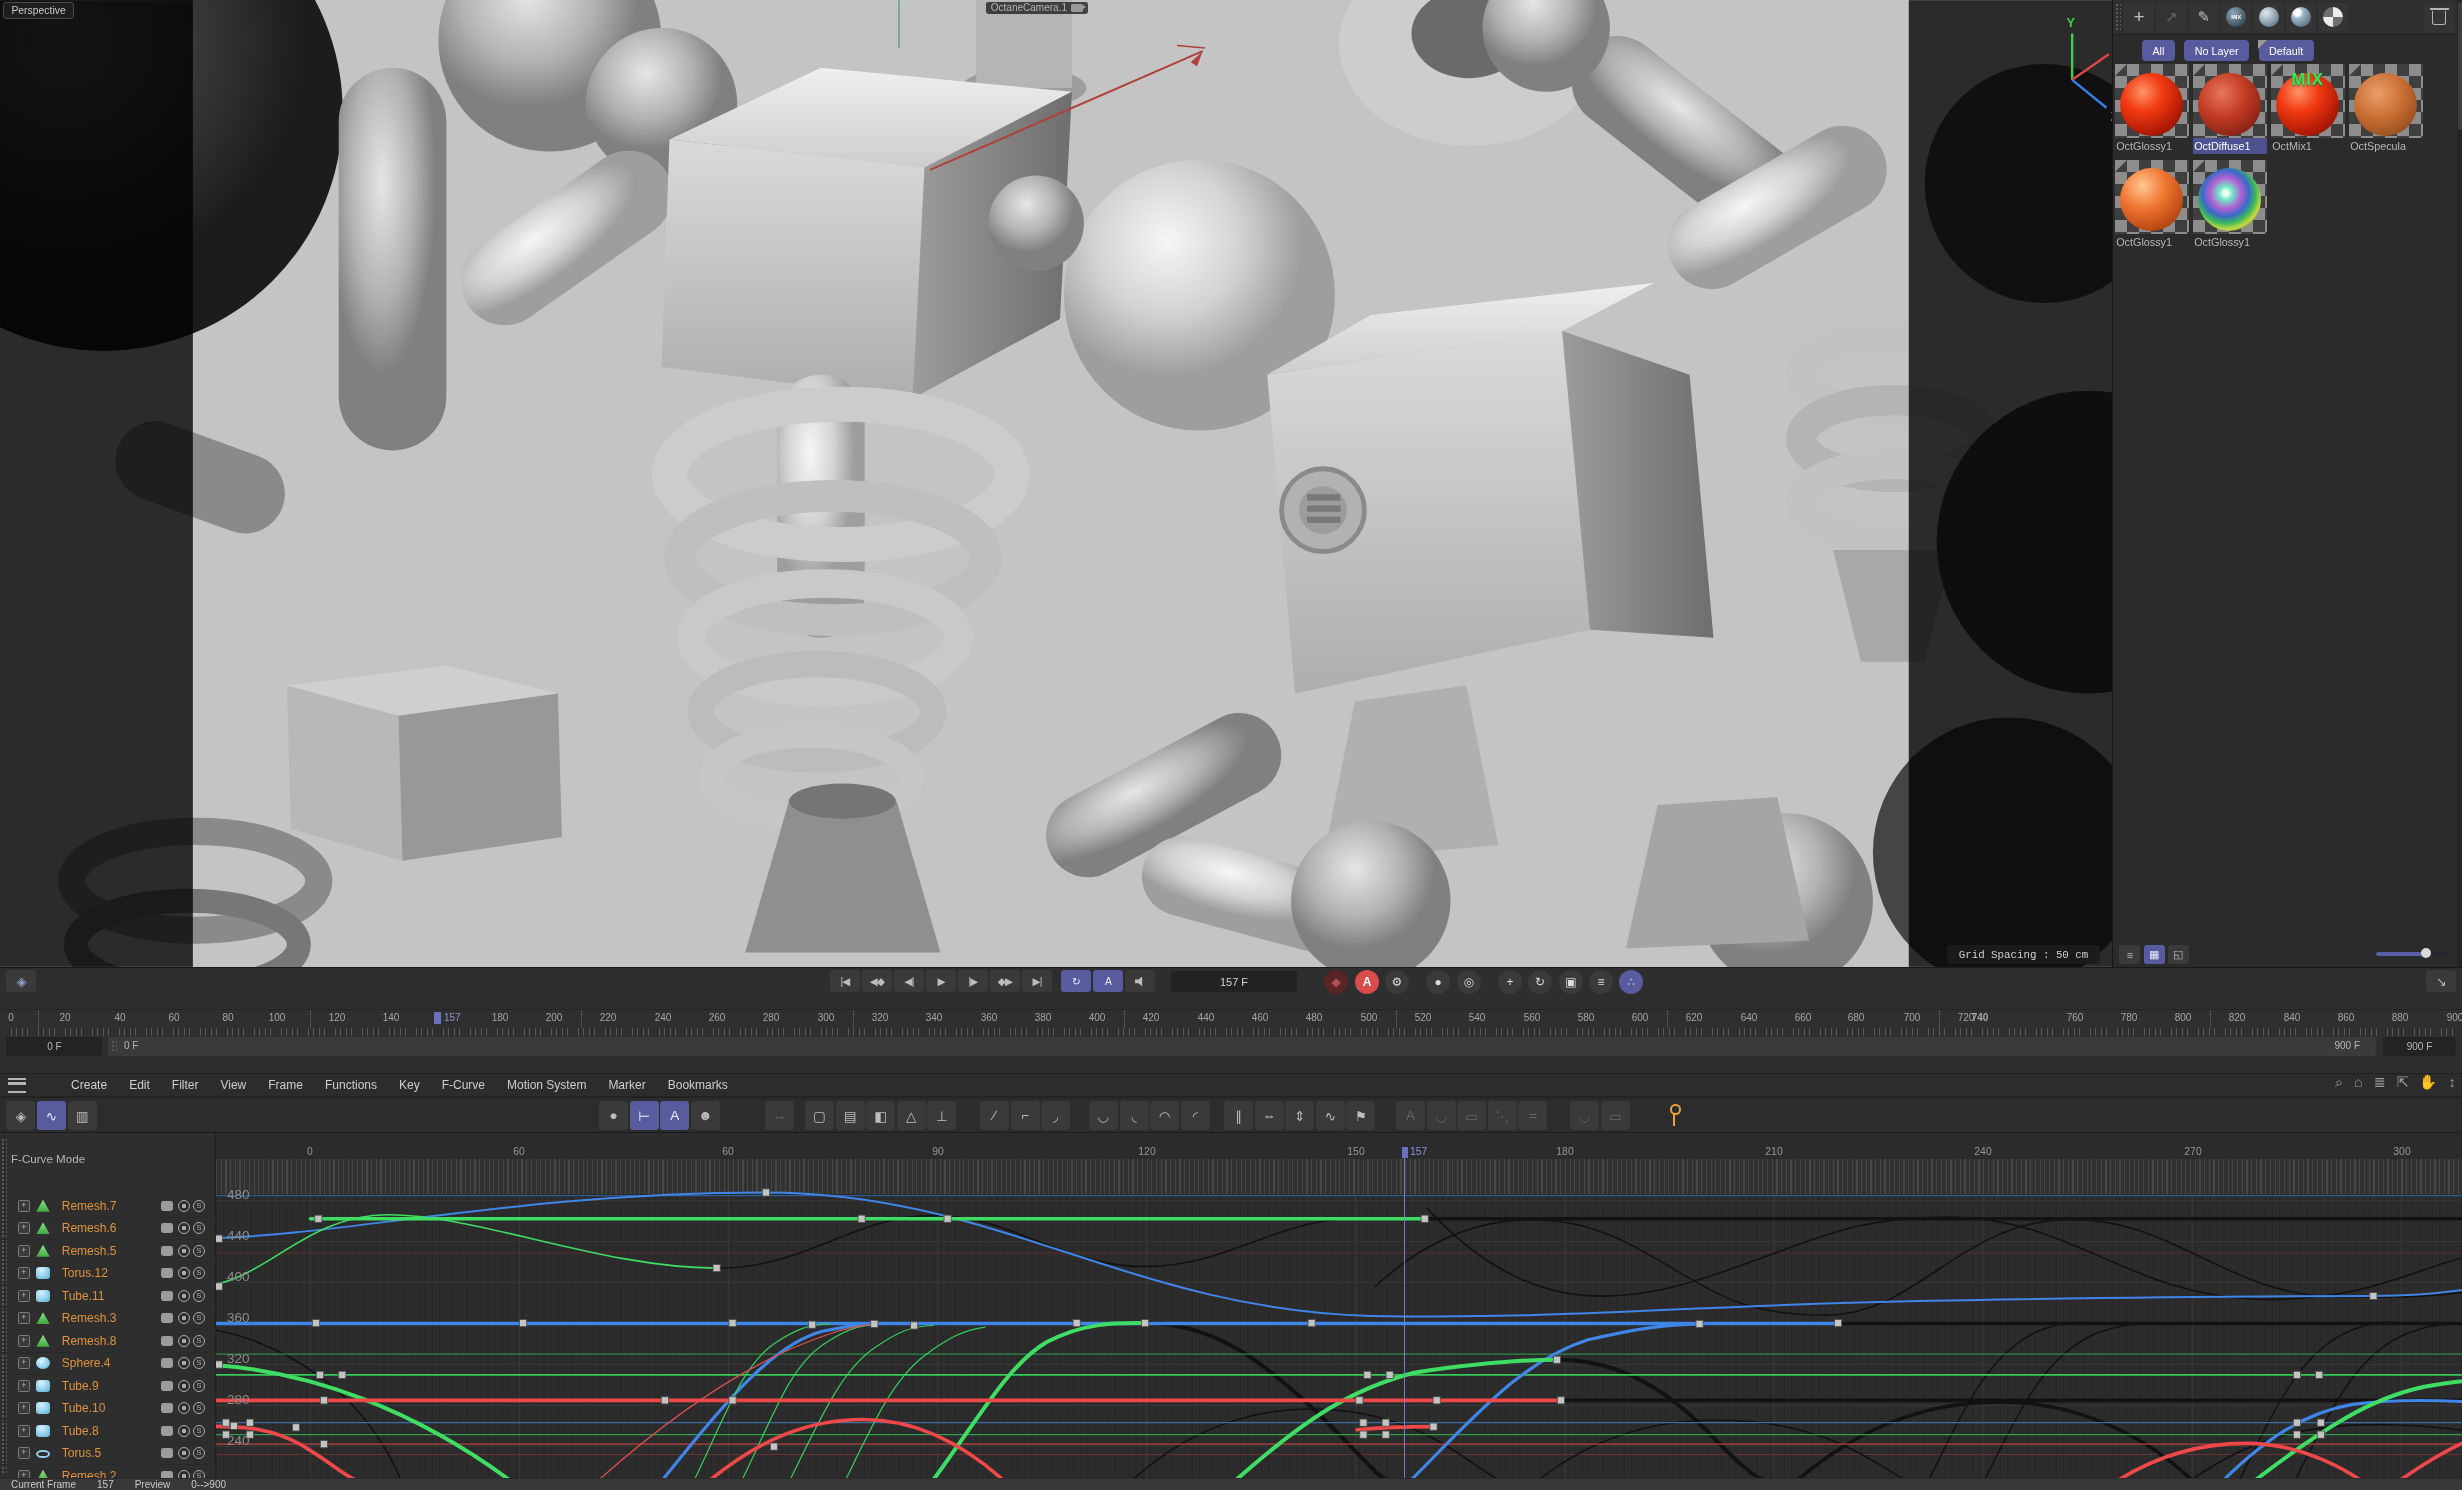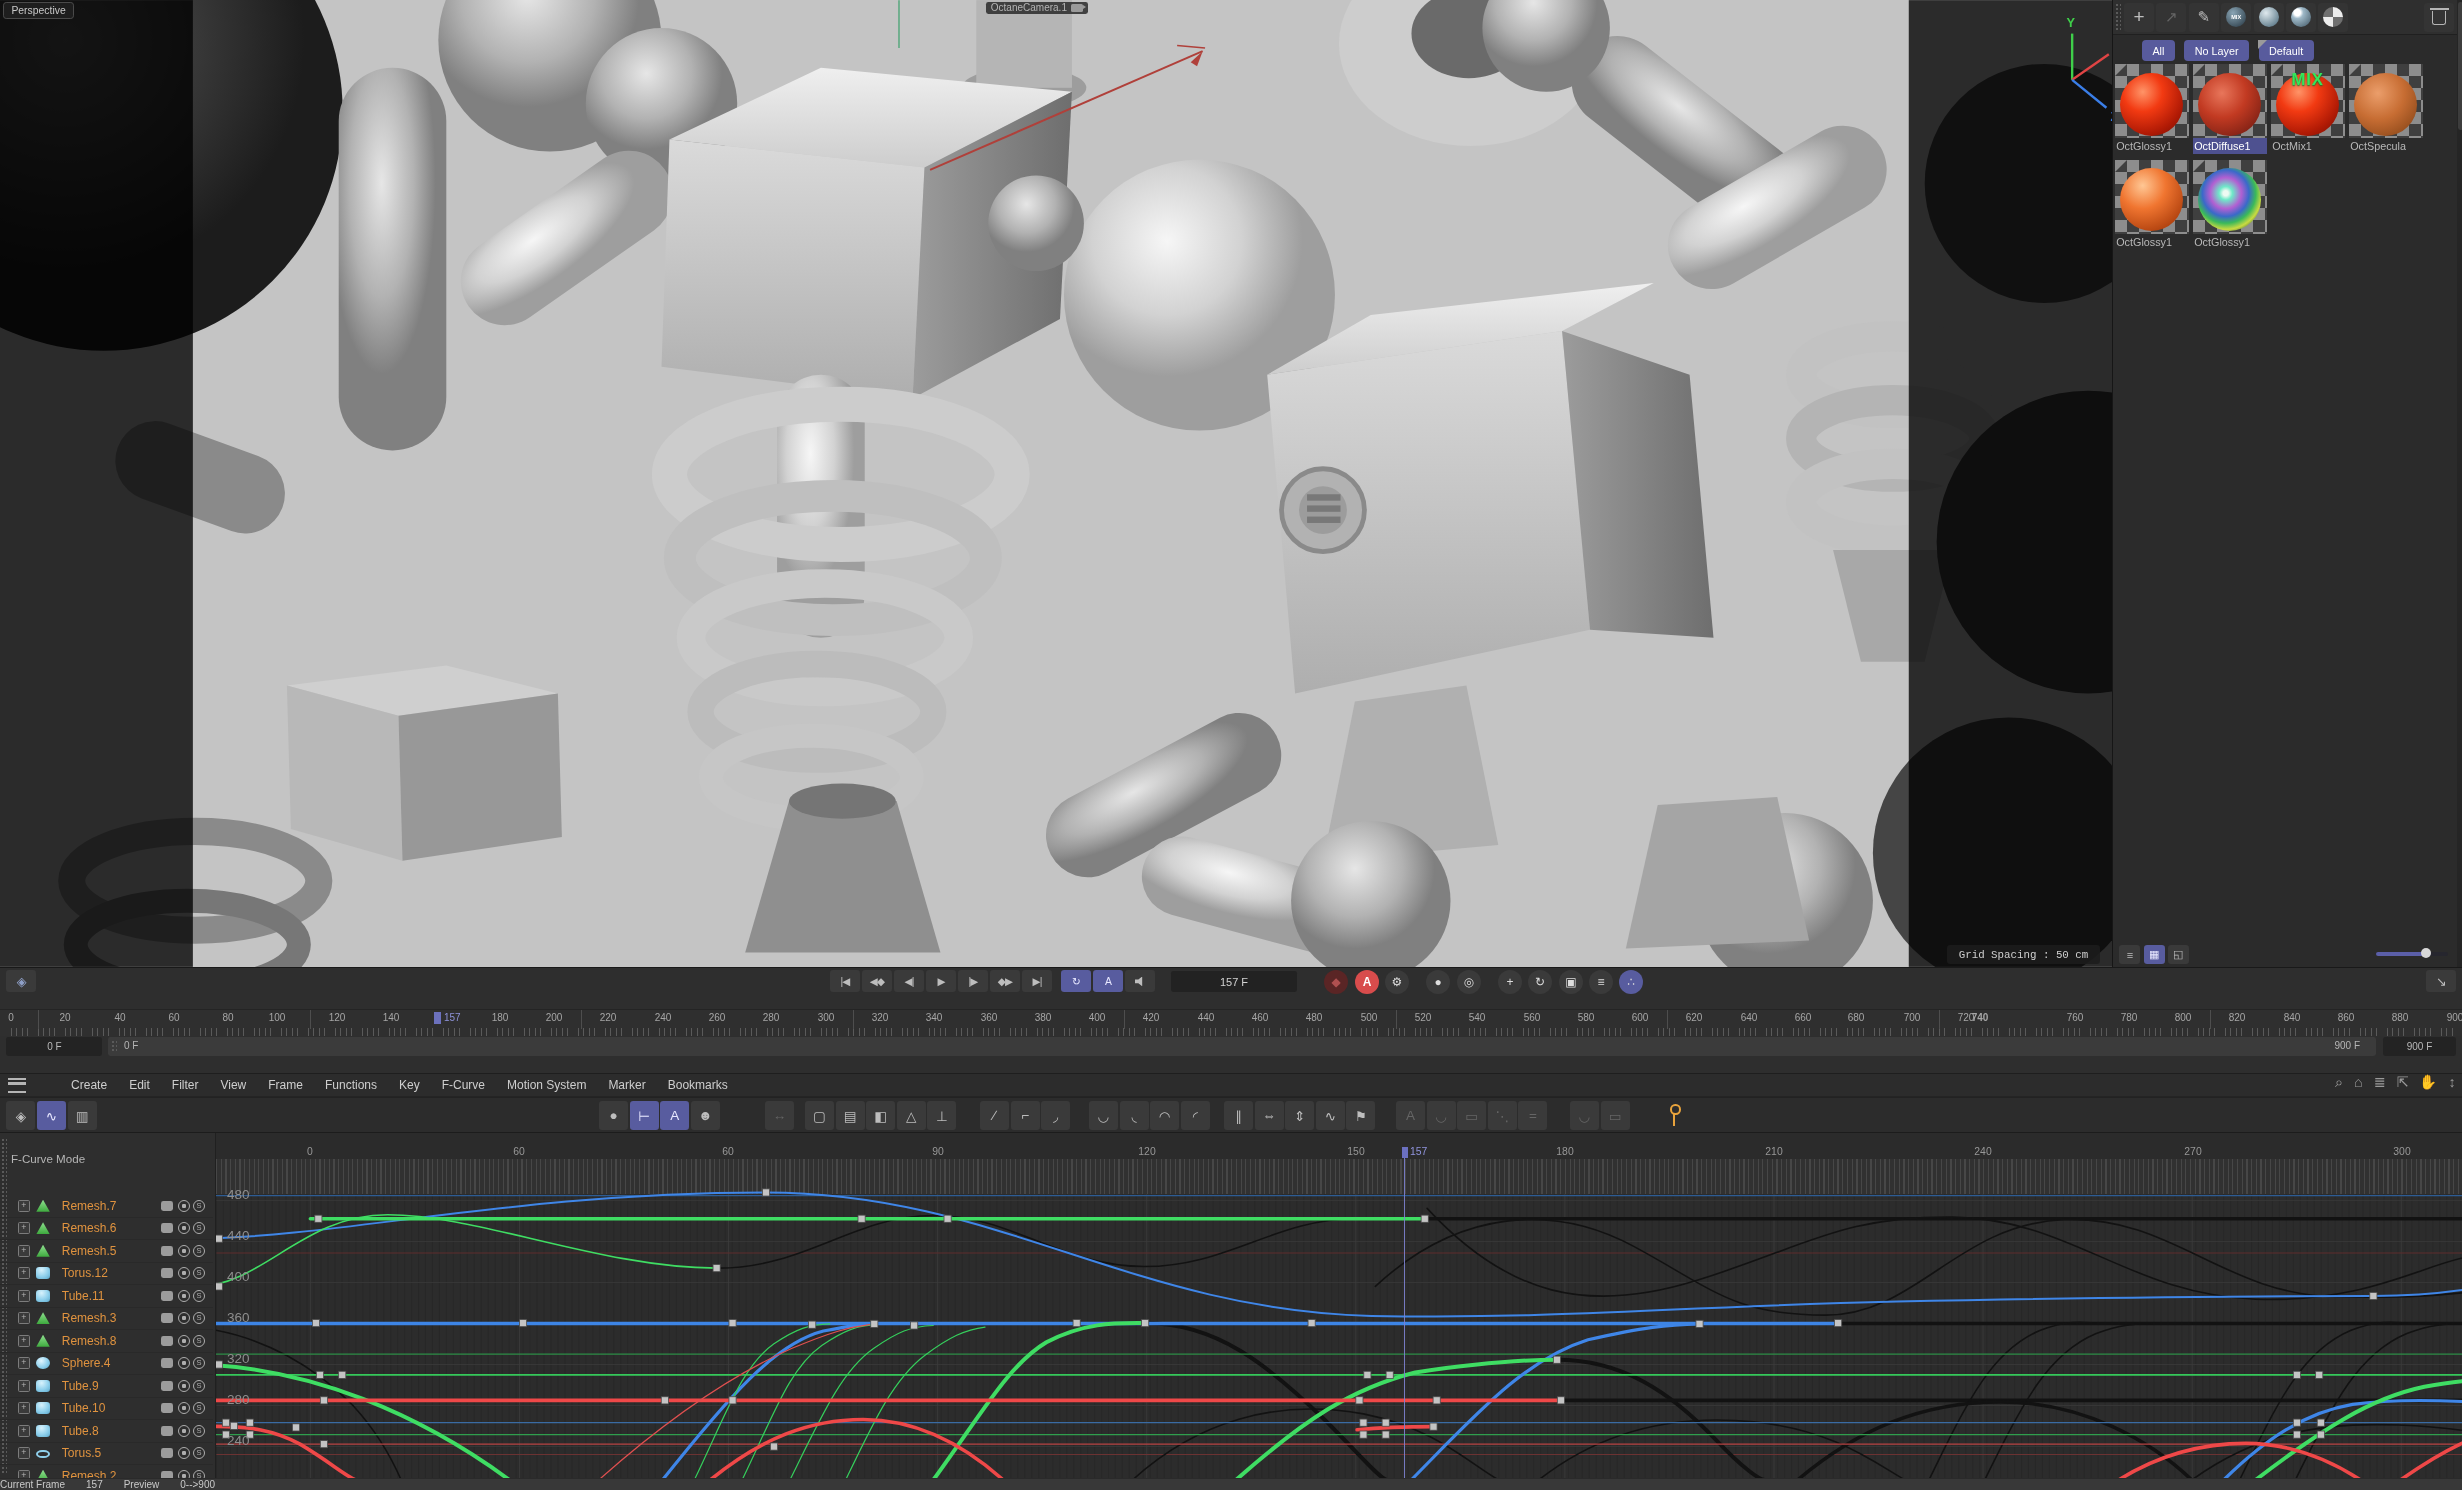--- a/index.html
+++ b/index.html
@@ -84,21 +84,21 @@
   #fc-graph{position:absolute;left:215px;top:0;width:2247px;height:347px;background:#2b2b2b;border-left:1.6px solid #202020;}
   #fc-numbers{position:absolute;left:0;top:12.8px;width:2247px;height:12.8px;}
   .fc-num{position:absolute;top:0;transform:translateX(-50%);font-size:10.4px;color:#979797;}
   #fc-tickstrip{position:absolute;left:0;top:25.5px;width:2247px;height:35px;background:#313131;
     background-image:repeating-linear-gradient(90deg,#474747 0 1.2px,transparent 1.2px 4.7px);}
   #fc-svg{position:absolute;left:0;top:25.5px;}
   .fc-val{position:absolute;left:11px;transform:translateY(-55%);font-size:13.5px;color:#8e8e8e;}
   #fc-playhead{position:absolute;top:13.5px;width:1.2px;height:333px;background:rgba(125,130,208,.9);}
   #fc-ph-marker{position:absolute;top:13.5px;width:6.4px;height:11px;background:#6b70c0;}
   #fc-ph-label{position:absolute;top:12.8px;font-size:10.4px;color:#9094dd;}
-  #statusbar{left:0;top:1478px;width:2462px;height:12.8px;background:#383838;border-top:0.8px solid #2a2a2a;display:flex;align-items:center;gap:21px;padding-left:0;box-sizing:border-box;}
+  #statusbar{left:0;top:1478px;width:2462px;height:12.8px;background:#383838;border-top:0.8px solid #2a2a2a;display:flex;align-items:center;gap:21px;padding-left:11px;box-sizing:border-box;}
   #statusbar span{font-size:10px;color:#c9c9c9;}
   .speaker{width:11px;height:9.6px;background:#bdbdbd;clip-path:polygon(0 30%,35% 30%,70% 0,70% 100%,35% 70%,0 70%);}
   .trash{width:12px;height:12.8px;border:1.6px solid #b5b5b5;border-top:none;border-radius:0 0 2.4px 2.4px;position:relative;}
   .trash::before{content:"";position:absolute;left:-3.6px;top:-3.2px;width:19px;height:2px;background:#b5b5b5;}
   .griddots{background:repeating-radial-gradient(circle,#5a5a5a 0 0.8px,transparent 1.2px 100%) ;background-size:4px 4px;}
 </style>
 </head>
 <body>
 
 <div id="stage">

